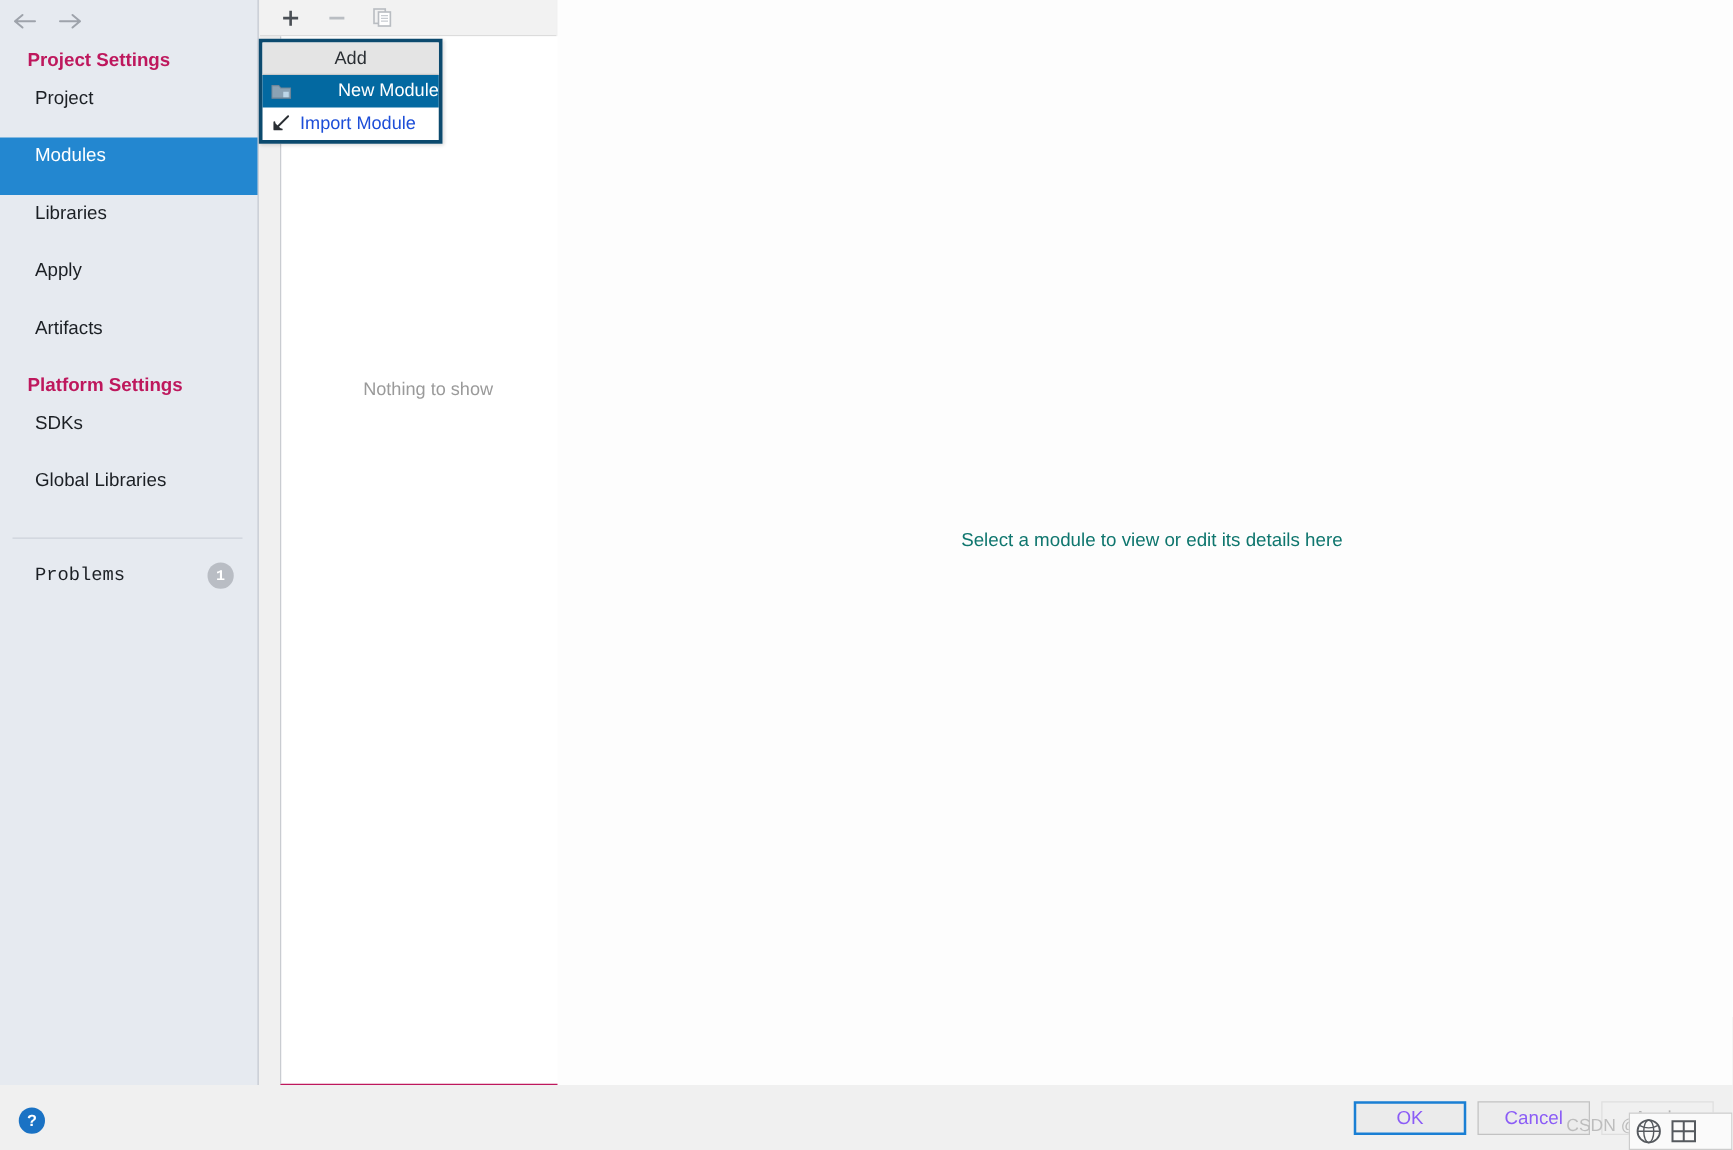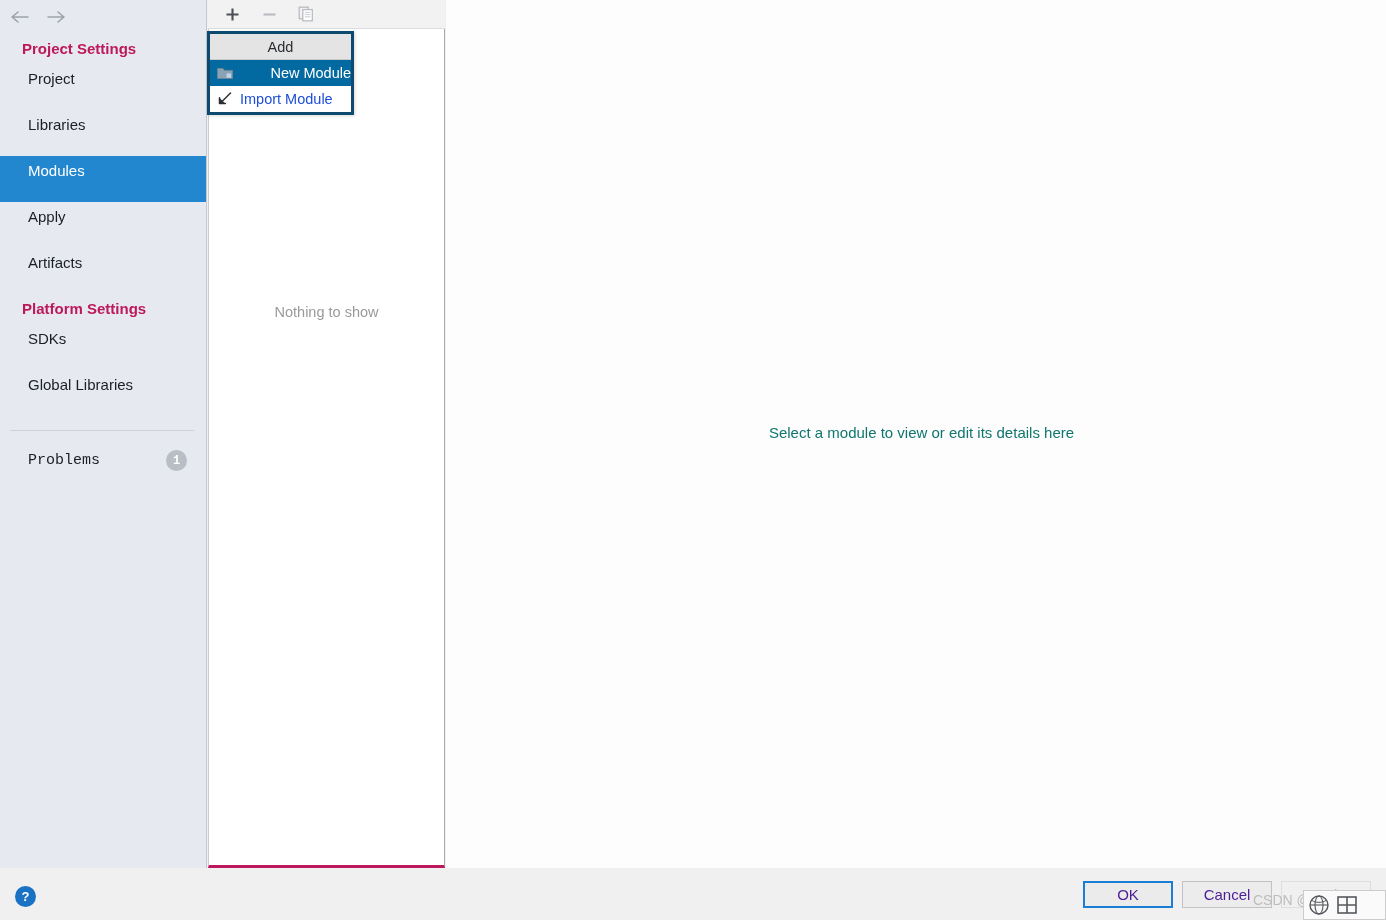--- a/index.html
+++ b/index.html
@@ -79,26 +79,26 @@
     display: flex; align-items: center;
     gap: 17px; padding-left: 14px;
   }
   .tb-btn {
     width: 20px; height: 20px;
     display: flex; align-items: center; justify-content: center;
   }
   .tb-btn svg { display: block; }
 
   .mid-panel {
-    position: absolute; left: 208px; top: 29px;
+    position: absolute; left: 224px; top: 29px;
     width: 237px; height: 839px;
     background: #ffffff;
     border-left: 1px solid #c9ccd1;
     border-right: 1px solid #a7abb1;
-    border-bottom: 3px solid #be185d;
+    border-bottom: 1px solid #be185d;
   }
   .nothing-to-show {
     position: absolute;
     left: 0; right: 0; top: 275px;
     text-align: center;
     font-size: 14.5px;
     color: #9a9a9a;
   }
 
   
@@ -165,21 +165,21 @@
     color: #ffffff;
     font-size: 13px; font-weight: bold;
     display: flex; align-items: center; justify-content: center;
     z-index: 5;
   }
   .dlg-btn {
     position: absolute;
     height: 27px;
     background: #ececec;
     border: 1px solid #c2c2c2;
-    font-size: 15px; color: #4c1d95;
+    font-size: 15px; color: #8b5cf6;
     display: flex; align-items: center; justify-content: center;
   }
   .dlg-btn.ok {
     left: 1083px; top: 881px; width: 90px;
     border: 2px solid #1a7fd4;
     background: #ebebeb;
   }
   .dlg-btn.cancel {
     left: 1182px; top: 881px; width: 90px;
   }
@@ -232,22 +232,22 @@
       <span class="nav-arrow">
         <svg width="20" height="14" viewBox="0 0 20 14">
           <path d="M18 7 L12 2 M18 7 L12 12 M2 7 L18 7" stroke="#9ea3ab" stroke-width="1.6" fill="none" stroke-linecap="round"></path>
         </svg>
       </span>
     </div>
 
     <div class="section-head">Project Settings</div>
 
     <div class="sb-item">Project</div>
+    <div class="sb-item selected">Modules</div>
     <div class="sb-item">Libraries</div>
-    <div class="sb-item selected">Modules</div>
     <div class="sb-item">Apply</div>
     <div class="sb-item">Artifacts</div>
 
     <div class="section-head">Platform Settings</div>
 
     <div class="sb-item">SDKs</div>
     <div class="sb-item">Global Libraries</div>
 
     <div class="sb-divider"></div>
 

